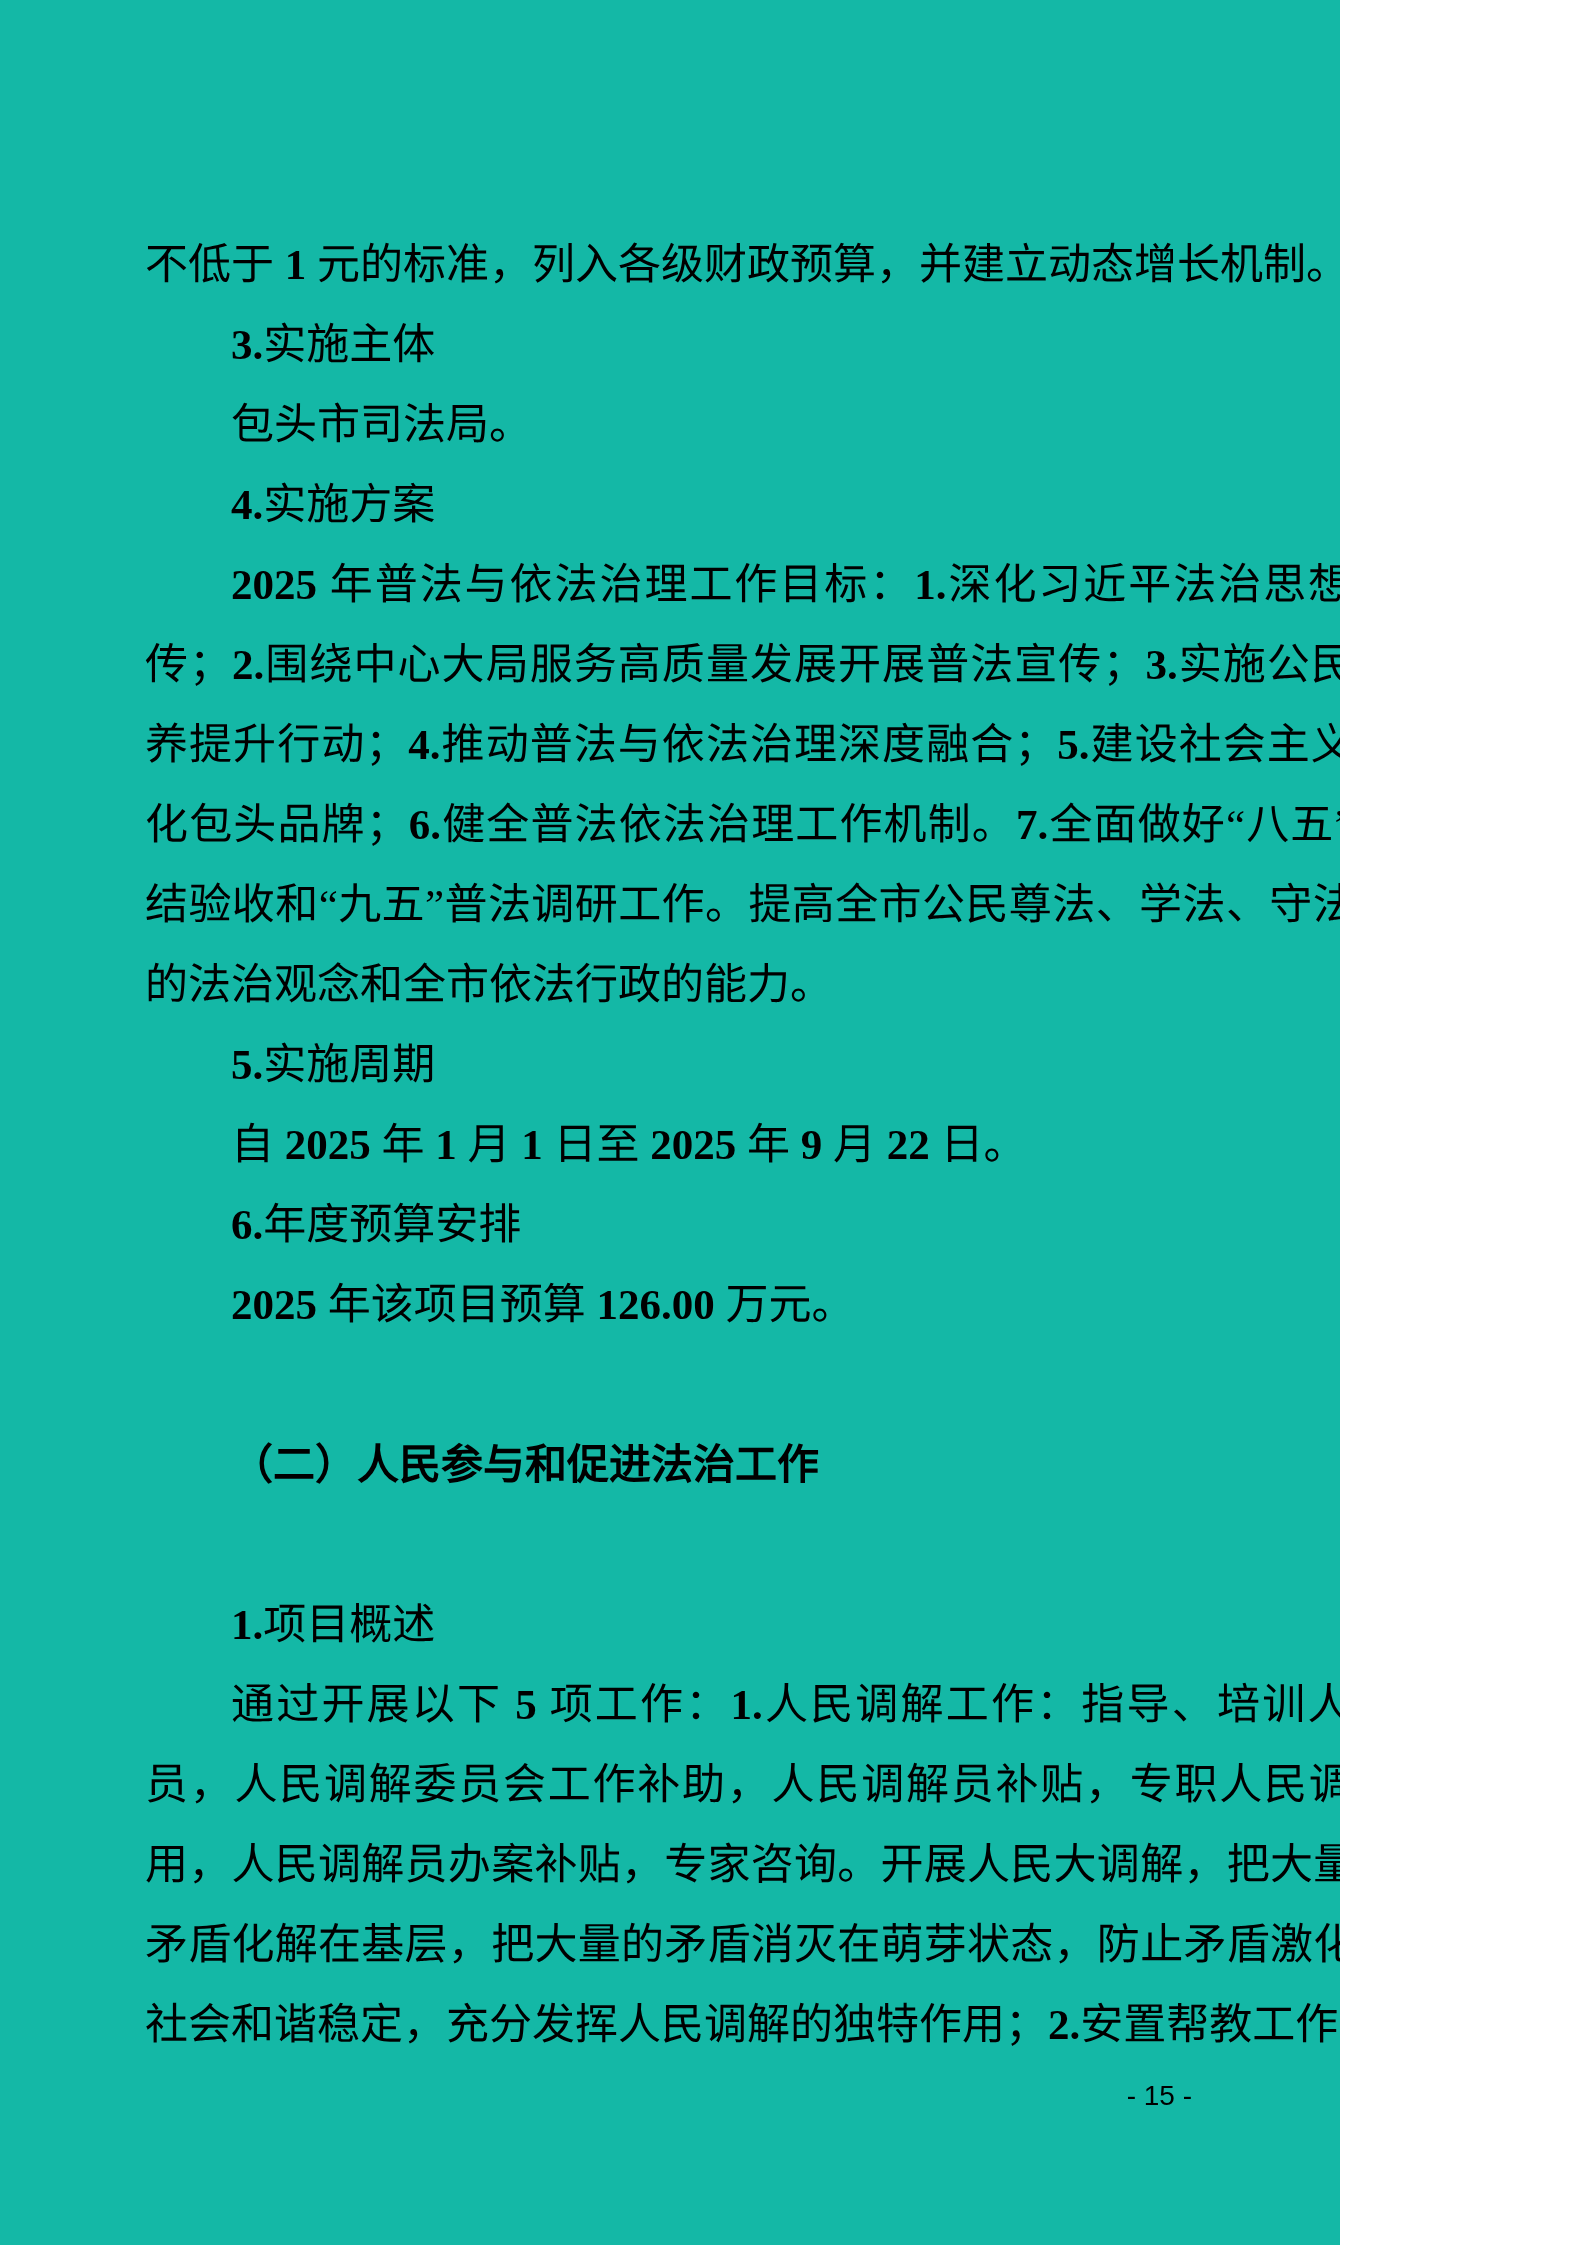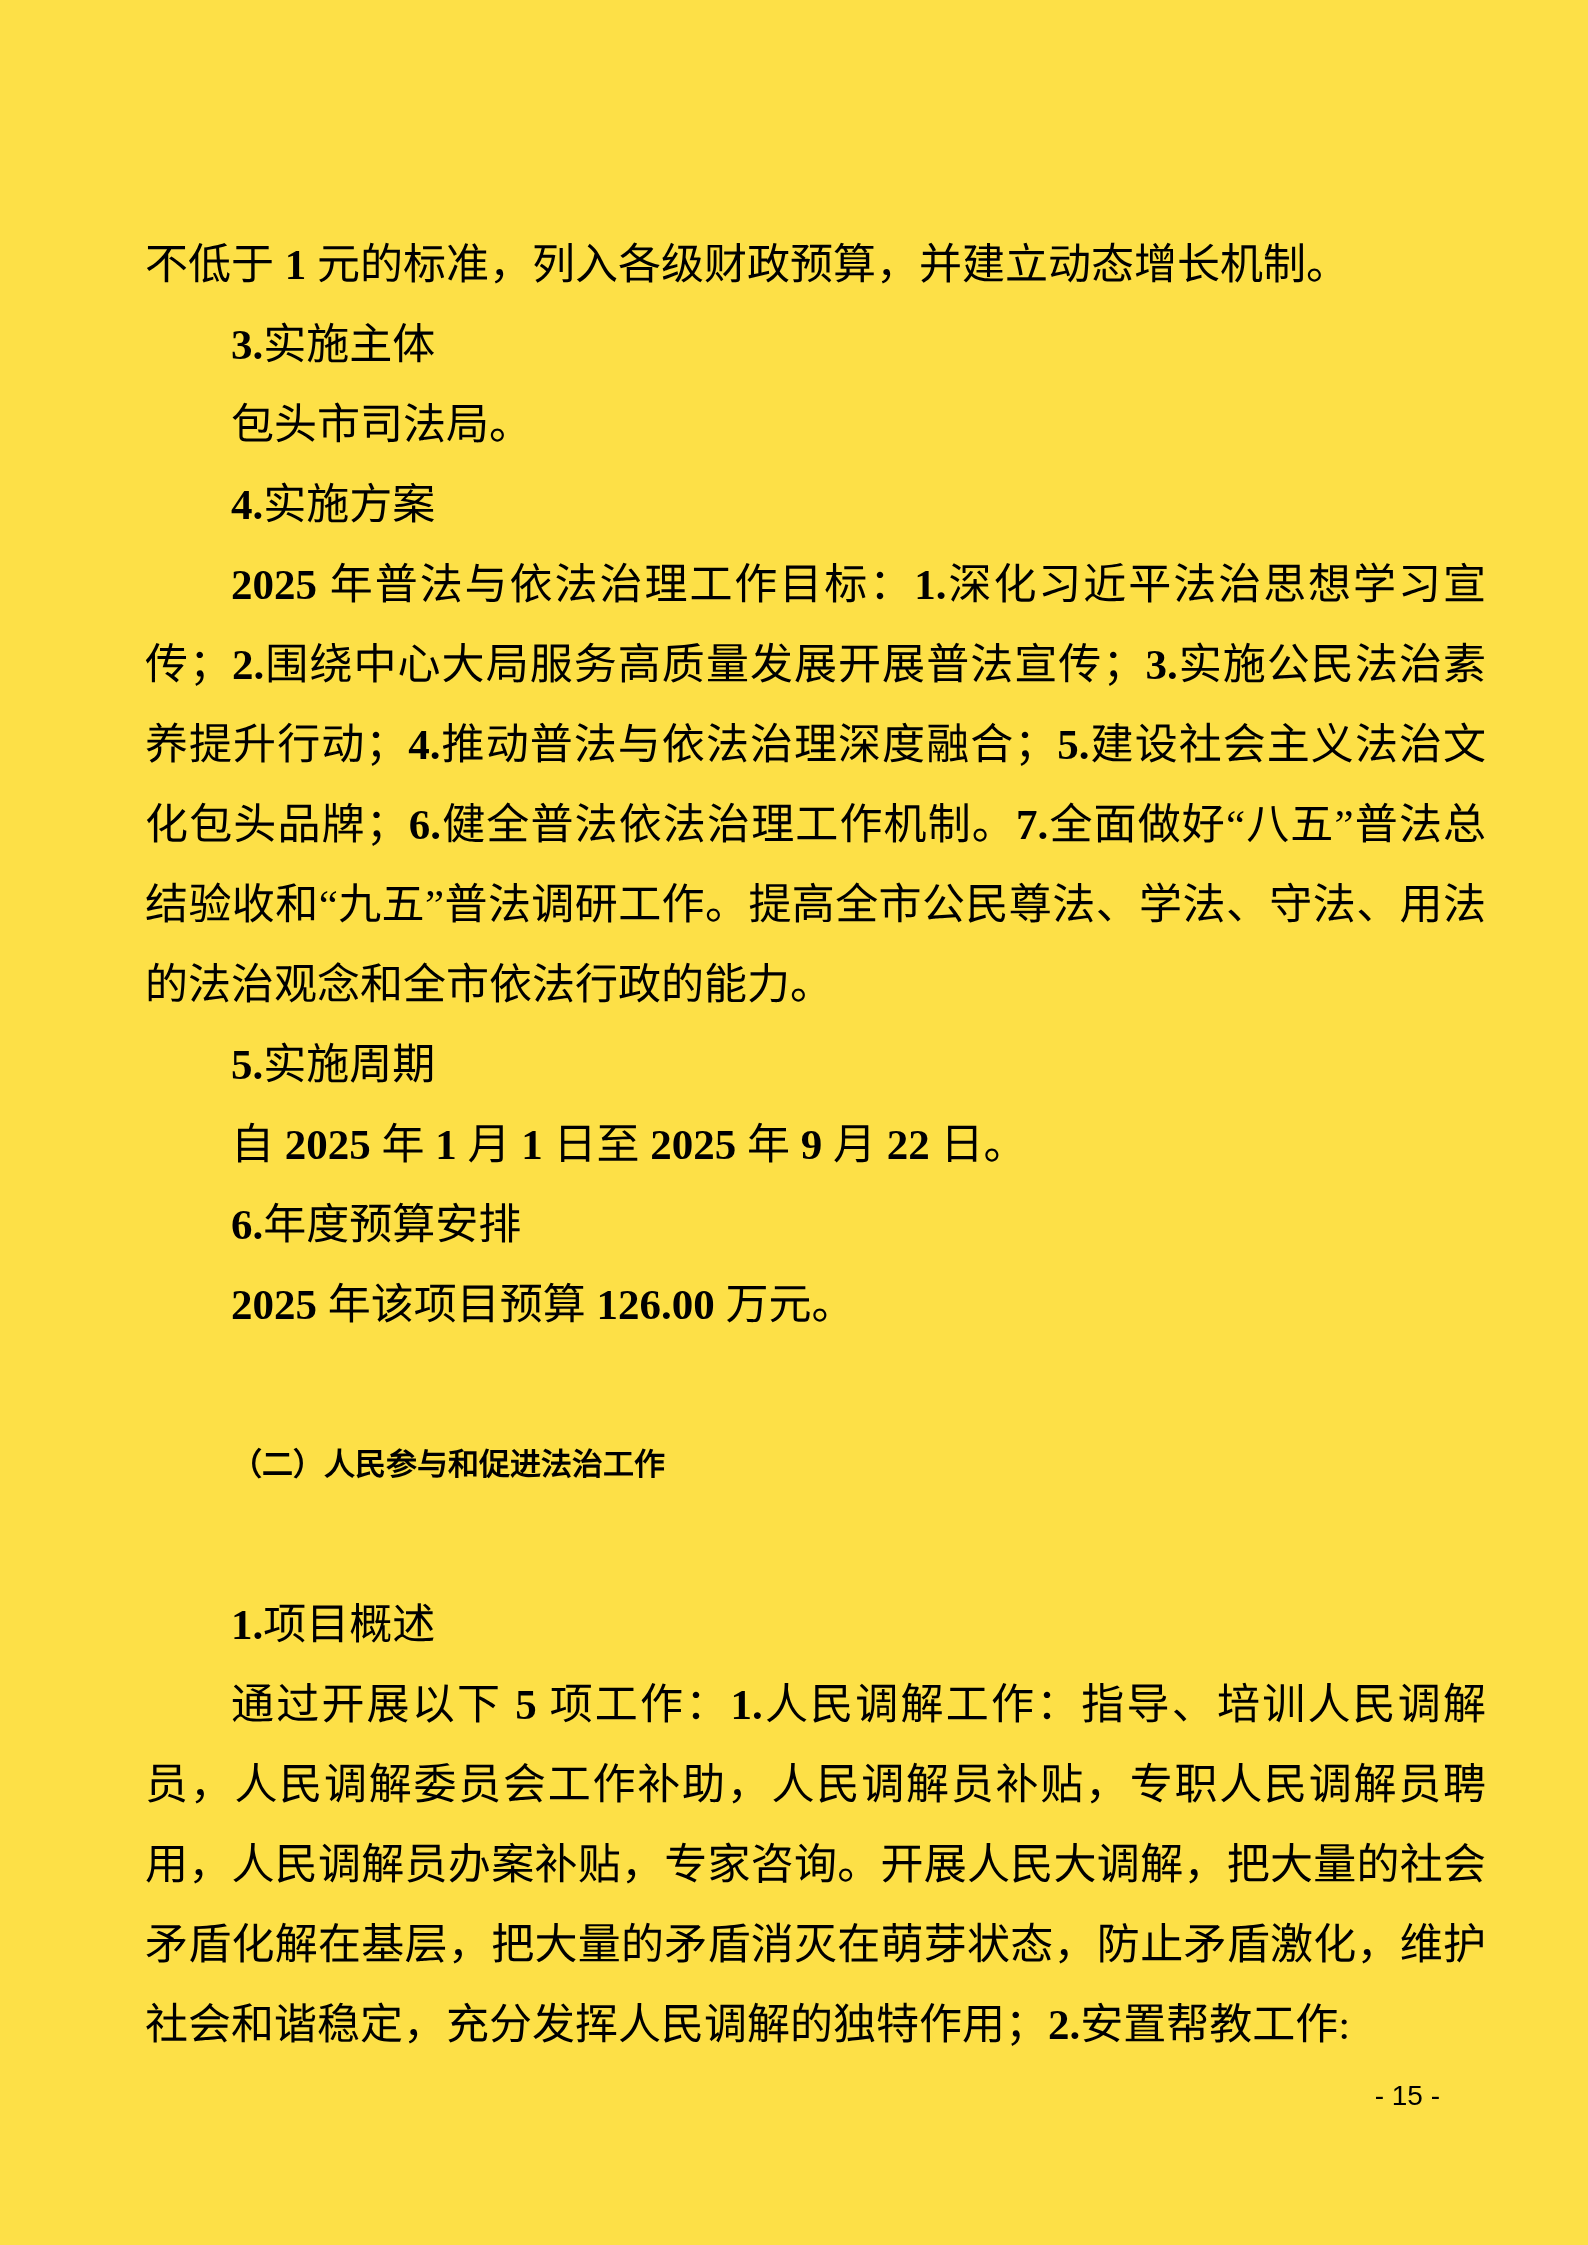--- a/index.html
+++ b/index.html
@@ -3,23 +3,23 @@
 <meta charset="utf-8">
 <title>Document Page</title>
 <style>
   html, body {
     margin: 0;
     padding: 0;
     background: #ffffff;
   }
   .page {
     position: relative;
-    width: 1588px;
+    width: 1340px;
     height: 2245px;
-    background: #fde047;
+    background: #14b8a6;
     color: #000000;
     font-family: "Liberation Serif", "DejaVu Serif", serif;
     overflow: hidden;
   }
   .content {
     position: absolute;
     left: 145px;
     top: 225px;
     width: 1341px;
     font-size: 43px;
@@ -31,21 +31,21 @@
     margin: 0;
     padding: 0;
   }
   
   .ind {
     text-indent: 86px;
   }
   
   .sec {
     margin: 80px 0;
-    font-size: 31px;
+    font-size: 42px;
     line-height: 80px;
     text-indent: 86px;
     font-weight: 700;
     text-align: left;
   }
   
   b.num {
     font-weight: 700;
   }
   .pageno {

